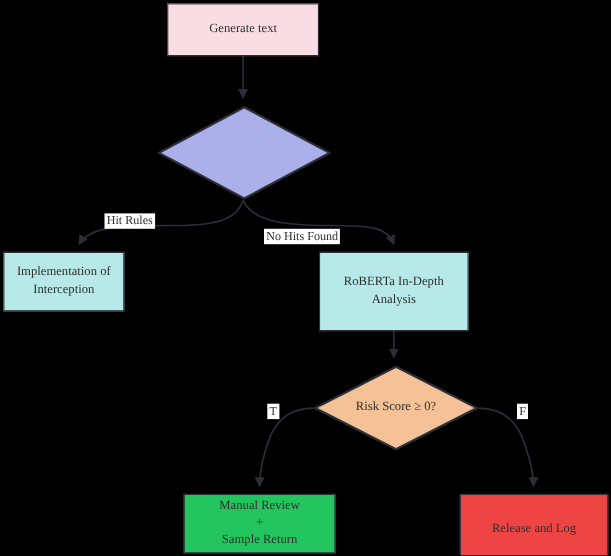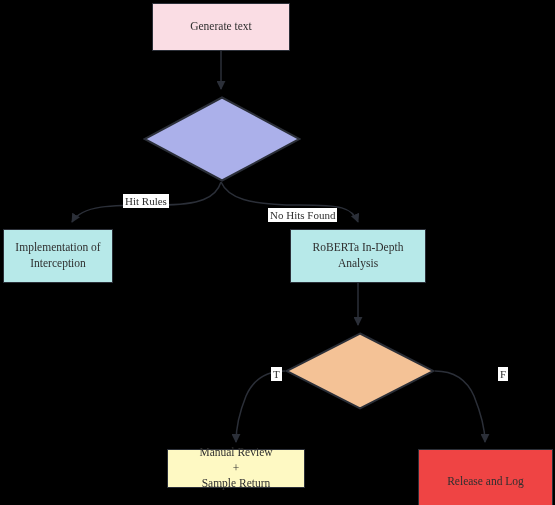--- a/index.html
+++ b/index.html
@@ -62,21 +62,20 @@
   }
   .edge-label {
     position: absolute;
     background: #ffffff;
     color: #2f2f2f;
     font-size: 11px;
     line-height: 1.1;
     padding: 1px 2px;
     white-space: nowrap;
     z-index: 4;
-    margin-left: 28px;
   }
 </style>
 </head>
 <body>
 
 <div id="canvas">
 
   <svg id="edges" viewBox="0 0 555 505" xmlns="http://www.w3.org/2000/svg">
     <defs>
       <marker id="arrow" viewBox="0 0 10 10" refX="9" refY="5" markerWidth="6" markerHeight="6" orient="auto-start-reverse">
@@ -105,32 +104,33 @@
     <svg class="dshape" viewBox="0 0 158 86" preserveAspectRatio="none">
       <polygon points="79,1.5 156.5,43 79,84.5 1.5,43" fill="#abb0ea" stroke="#2b2f38" stroke-width="2"></polygon>
     </svg>
   </div>
 
   <div class="node rect" style="left:3px; top:229px; width:110px; height:54px; background:#b7e9e9;">
     <span class="label">Implementation of
 Interception</span>
   </div>
 
-  <div class="node rect" style="left:290px; top:229px; width:136px; height:54px; background:#b7e9e9;">
+  <div class="node rect" style="left:290px; top:229px; width:136px; height:72px; background:#b7e9e9;">
     <span class="label">RoBERTa In-Depth
 Analysis</span>
   </div>
 
   <div class="node diamond" style="left:285px; top:332px; width:150px; height:78px;">
     <svg class="dshape" viewBox="0 0 150 78" preserveAspectRatio="none">
       <polygon points="75,1.5 148.5,39 75,76.5 1.5,39" fill="#f4c296" stroke="#2b2f38" stroke-width="2"></polygon>
     </svg>
+    <span class="label">Risk Score ≥ 0?</span>
   </div>
 
-  <div class="node rect" style="left:167px; top:449px; width:138px; height:39px; background:#fef9c3;">
+  <div class="node rect" style="left:167px; top:449px; width:138px; height:54px; background:#22c55e;">
     <span class="label">Manual Review
 +
 Sample Return</span>
   </div>
 
   <div class="node rect" style="left:418px; top:449px; width:135px; height:65px; background:#ef4444;">
     <span class="label">Release and Log</span>
   </div>
 
   <div class="edge-label" style="left:95px; top:194px;">Hit Rules</div>

